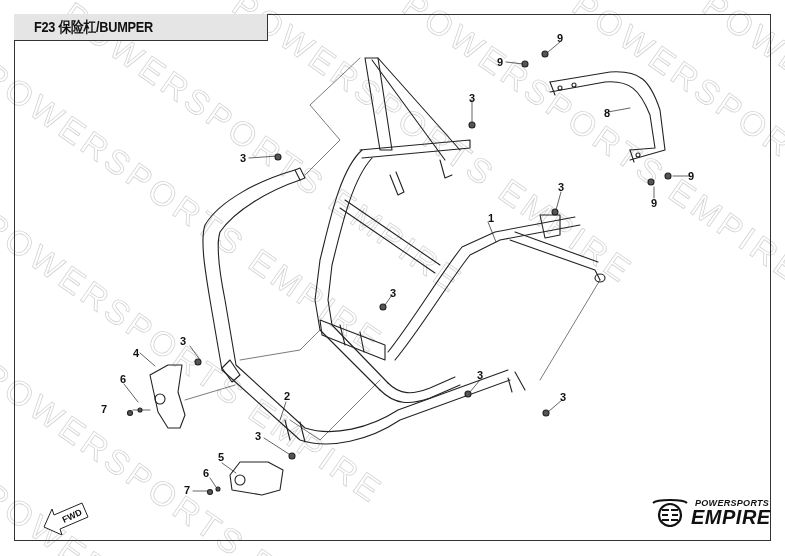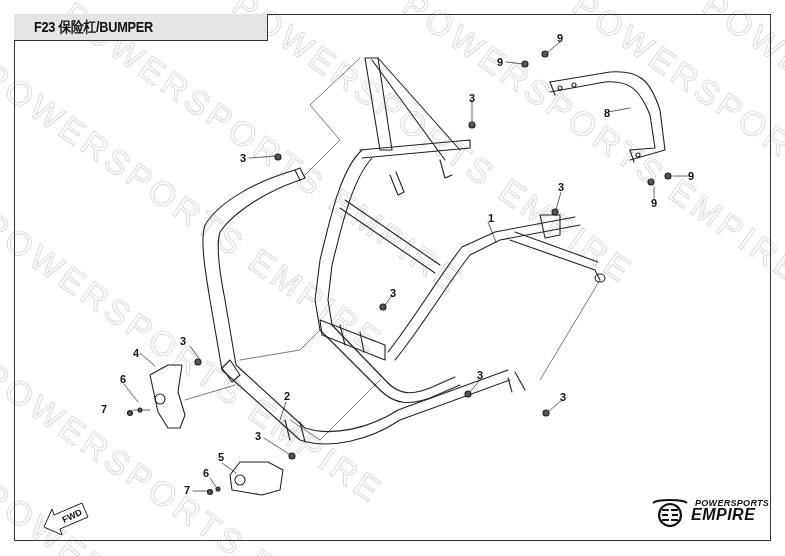--- a/index.html
+++ b/index.html
@@ -5,21 +5,21 @@
   html,body{margin:0;padding:0;background:#fff;}
   body{width:785px;height:556px;position:relative;overflow:hidden;font-family:"Liberation Sans",sans-serif;}
   .frame{position:absolute;left:14px;top:14px;width:757px;height:527px;border:1.5px solid #333;box-sizing:border-box;}
   .title-box{position:absolute;left:14px;top:14px;width:254px;height:27px;border-right:1.5px solid #333;border-bottom:1.5px solid #333;box-sizing:border-box;background:#e5e5e5;}
   .title{position:absolute;left:20px;top:4px;font-size:15px;font-weight:bold;color:#111;letter-spacing:-0.3px;transform:scaleX(0.85);transform-origin:left;}
   svg.diagram{position:absolute;left:0;top:0;}
   .wm text{font-family:"Liberation Sans",sans-serif;font-size:34px;fill:none;stroke:#d4d4d4;stroke-width:0.8;letter-spacing:4px;}
   .callout{font-family:"Liberation Sans",sans-serif;font-size:11px;font-weight:bold;fill:#111;}
   .logo{position:absolute;left:651px;top:497px;width:145px;height:30px;}
   .logo-top{position:absolute;left:44px;top:1px;font-size:9px;font-style:italic;font-weight:bold;color:#111;letter-spacing:0.3px;}
-  .logo-bottom{position:absolute;left:40px;top:9px;font-size:16px;font-style:italic;font-weight:900;color:#111;letter-spacing:0.5px;}
+  .logo-bottom{position:absolute;left:40px;top:9px;font-size:20px;font-style:italic;font-weight:900;color:#111;letter-spacing:0.5px;}
   .fwd{position:absolute;left:40px;top:495px;width:60px;height:40px;}
 </style>
 </head>
 <body>
 
 <svg class="diagram" width="785" height="556" viewBox="0 0 785 556" xmlns="http://www.w3.org/2000/svg">
 
   <g class="wm">
     <text transform="translate(-20,80) rotate(35)">POWERSPORTS EMPIRE</text>
     <text transform="translate(60,20) rotate(35)">POWERSPORTS EMPIRE</text>

